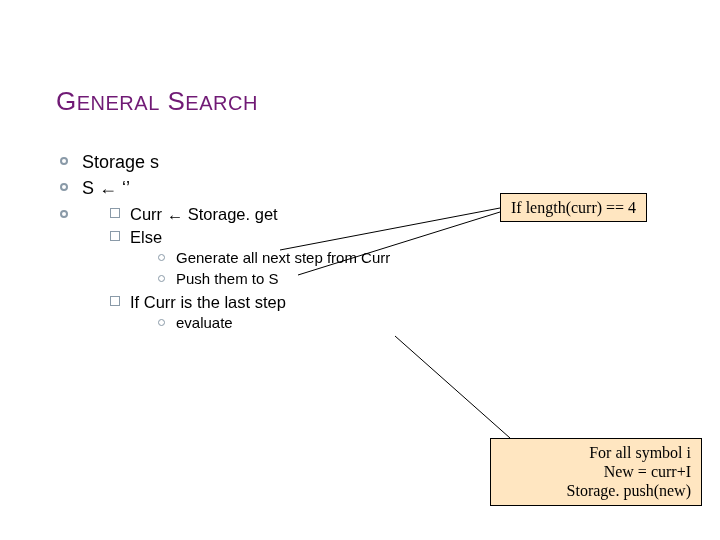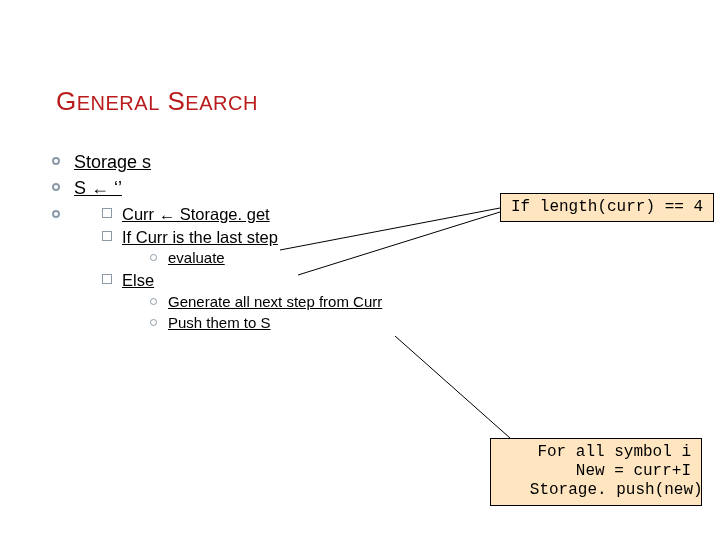--- a/index.html
+++ b/index.html
@@ -18,30 +18,29 @@
     width: 720px;
     height: 540px;
     box-sizing: border-box;
   }
   .title {
     position: absolute;
     left: 56px;
     top: 86px;
     font-size: 26px;
     letter-spacing: 0.5px;
-    color: #b91c1c;
+    color: #701a75;
     font-variant: small-caps;
   }
   .content {
     position: absolute;
-    left: 52px;
+    left: 60px;
     top: 150px;
     font-size: 18px;
     line-height: 1.35;
-    text-decoration: underline;
   }
   ul, li {
     list-style: none;
     margin: 0;
     padding: 0;
   }
   .lvl1 > li {
     position: relative;
     padding-left: 22px;
     margin-bottom: 2px;
@@ -97,21 +96,21 @@
     border: 1.5px solid #8a9aa8;
     border-radius: 50%;
     box-sizing: border-box;
     background: #fff;
   }
   .callout {
     position: absolute;
     background: #ffe6c1;
     border: 1.5px solid #000;
     padding: 4px 10px;
-    font-family: Liberation Mono, monospace;
+    font-family: Liberation Serif, serif;
     font-size: 16px;
     line-height: 1.2;
     white-space: pre;
   }
   #callout1 {
     left: 500px;
     top: 193px;
   }
   #callout2 {
     left: 490px;
@@ -139,29 +138,29 @@
 
   <div class="title">G<span style="font-size:20px">ENERAL</span> S<span style="font-size:20px">EARCH</span></div>
 
   <div class="content">
     <ul class="lvl1">
       <li><span>Storage s</span></li>
       <li><span>S ← ‘’</span></li>
       <li>
         <ul class="lvl2">
           <li><span>Curr ← Storage. get</span></li>
-          <li><span>If Curr is the last step</span>
-            <ul class="lvl3">
-              <li><span>evaluate</span></li>
-            </ul>
-          </li>
           <li><span>Else</span>
             <ul class="lvl3">
               <li><span>Generate all next step from Curr</span></li>
               <li><span>Push them to S</span></li>
+            </ul>
+          </li>
+          <li><span>If Curr is the last step</span>
+            <ul class="lvl3">
+              <li><span>evaluate</span></li>
             </ul>
           </li>
         </ul>
       </li>
     </ul>
   </div>
 
   <svg class="lines">
     <line x1="280" y1="250" x2="500" y2="208"></line>
     <line x1="298" y1="275" x2="500" y2="212"></line>

